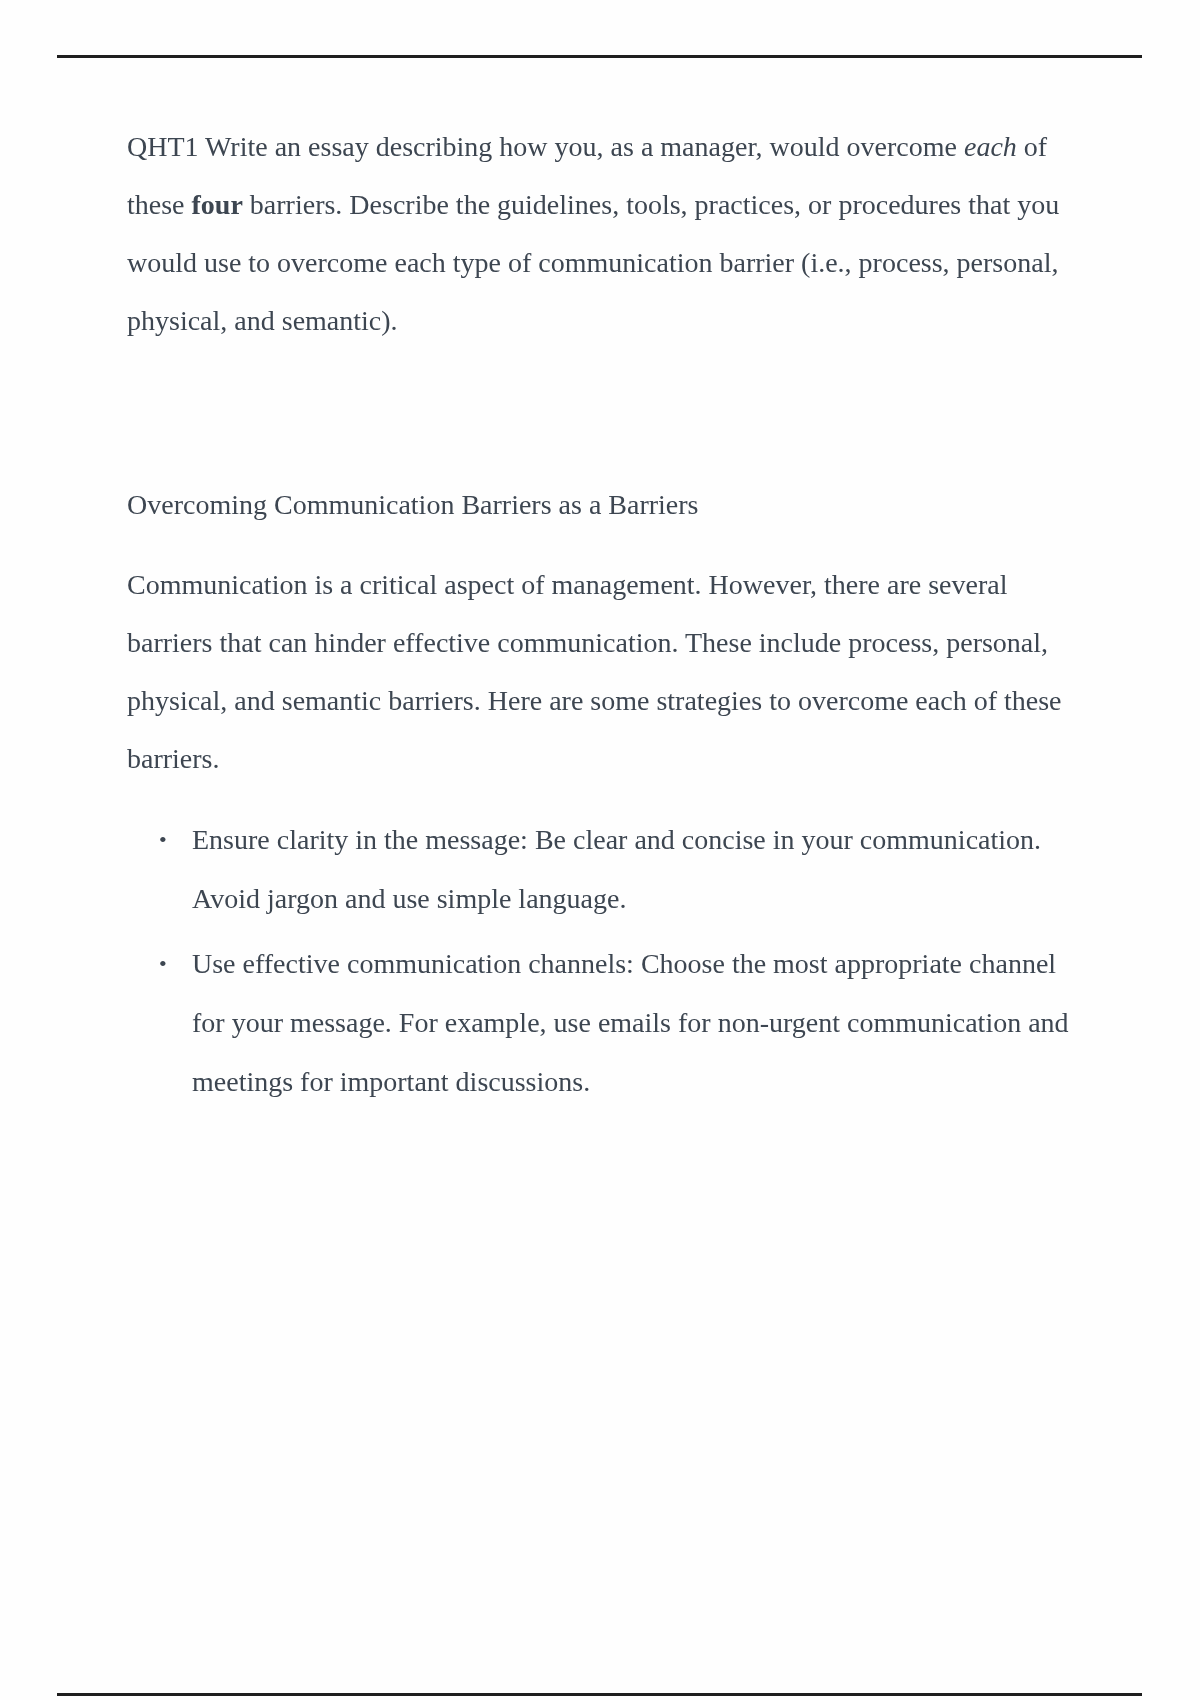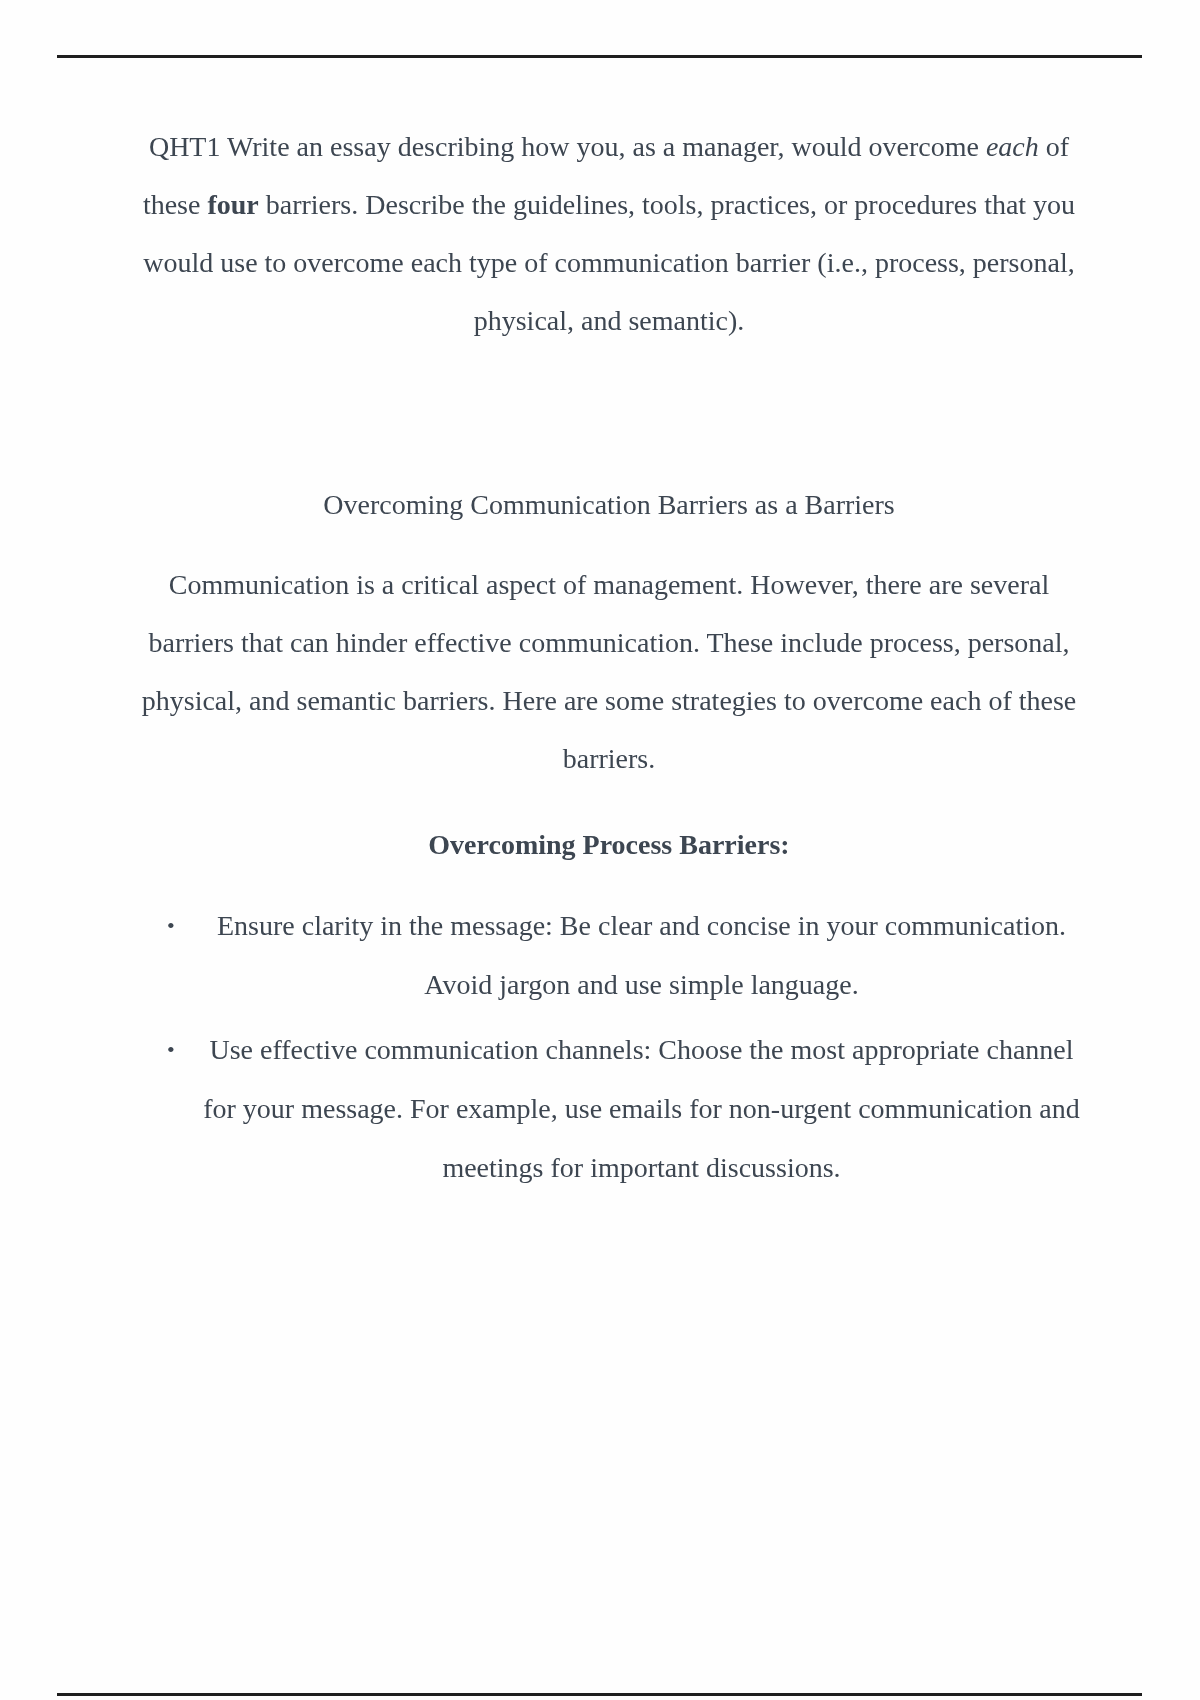--- a/index.html
+++ b/index.html
@@ -21,26 +21,26 @@
     left: 57px;
     width: 1085px;
     height: 3px;
     background: #1e1e1e;
   }
   .rule.top { top: 55px; }
   .rule.bottom { top: 1693px; }
 
   .content {
     position: absolute;
-    left: 135px;
+    left: 127px;
     top: 118px;
     width: 948px;
     font-size: 28px;
     line-height: 58px;
-    text-align: center;
+    text-align: left;
   }
   .content p {
     margin: 0 0 22px 0;
   }
   .doc-title {
     margin-top: 126px !important;
   }
   .section-heading {
     margin-top: 34px !important;
   }
@@ -79,21 +79,20 @@
   <div class="content">
 
     <p><span>QHT1 Write an essay describing how you, as a manager, would overcome </span><span class="em">each</span><span> of these </span><span class="b">four</span><span> barriers. Describe the guidelines, tools, practices, or procedures that you would use to overcome each type of communication barrier (i.e., process, personal, physical, and semantic).</span></p>
 
     <p class="doc-title">Overcoming Communication Barriers as a Barriers</p>
 
     <p>Communication is a critical aspect of management. However, there are several barriers that can hinder effective communication. These include process, personal, physical, and semantic barriers. Here are some strategies to overcome each of these barriers.</p>
 
 
 
-    <p class="bold-heading">Overcoming Process Barriers:</p>
 
     <ul class="bullets">
       <li>
         <span class="marker">•</span>
         <span>Ensure clarity in the message: Be clear and concise in your communication. Avoid jargon and use simple language.</span>
       </li>
       <li>
         <span class="marker">•</span>
         <span>Use effective communication channels: Choose the most appropriate channel for your message. For example, use emails for non-urgent communication and meetings for important discussions.</span>
       </li>

